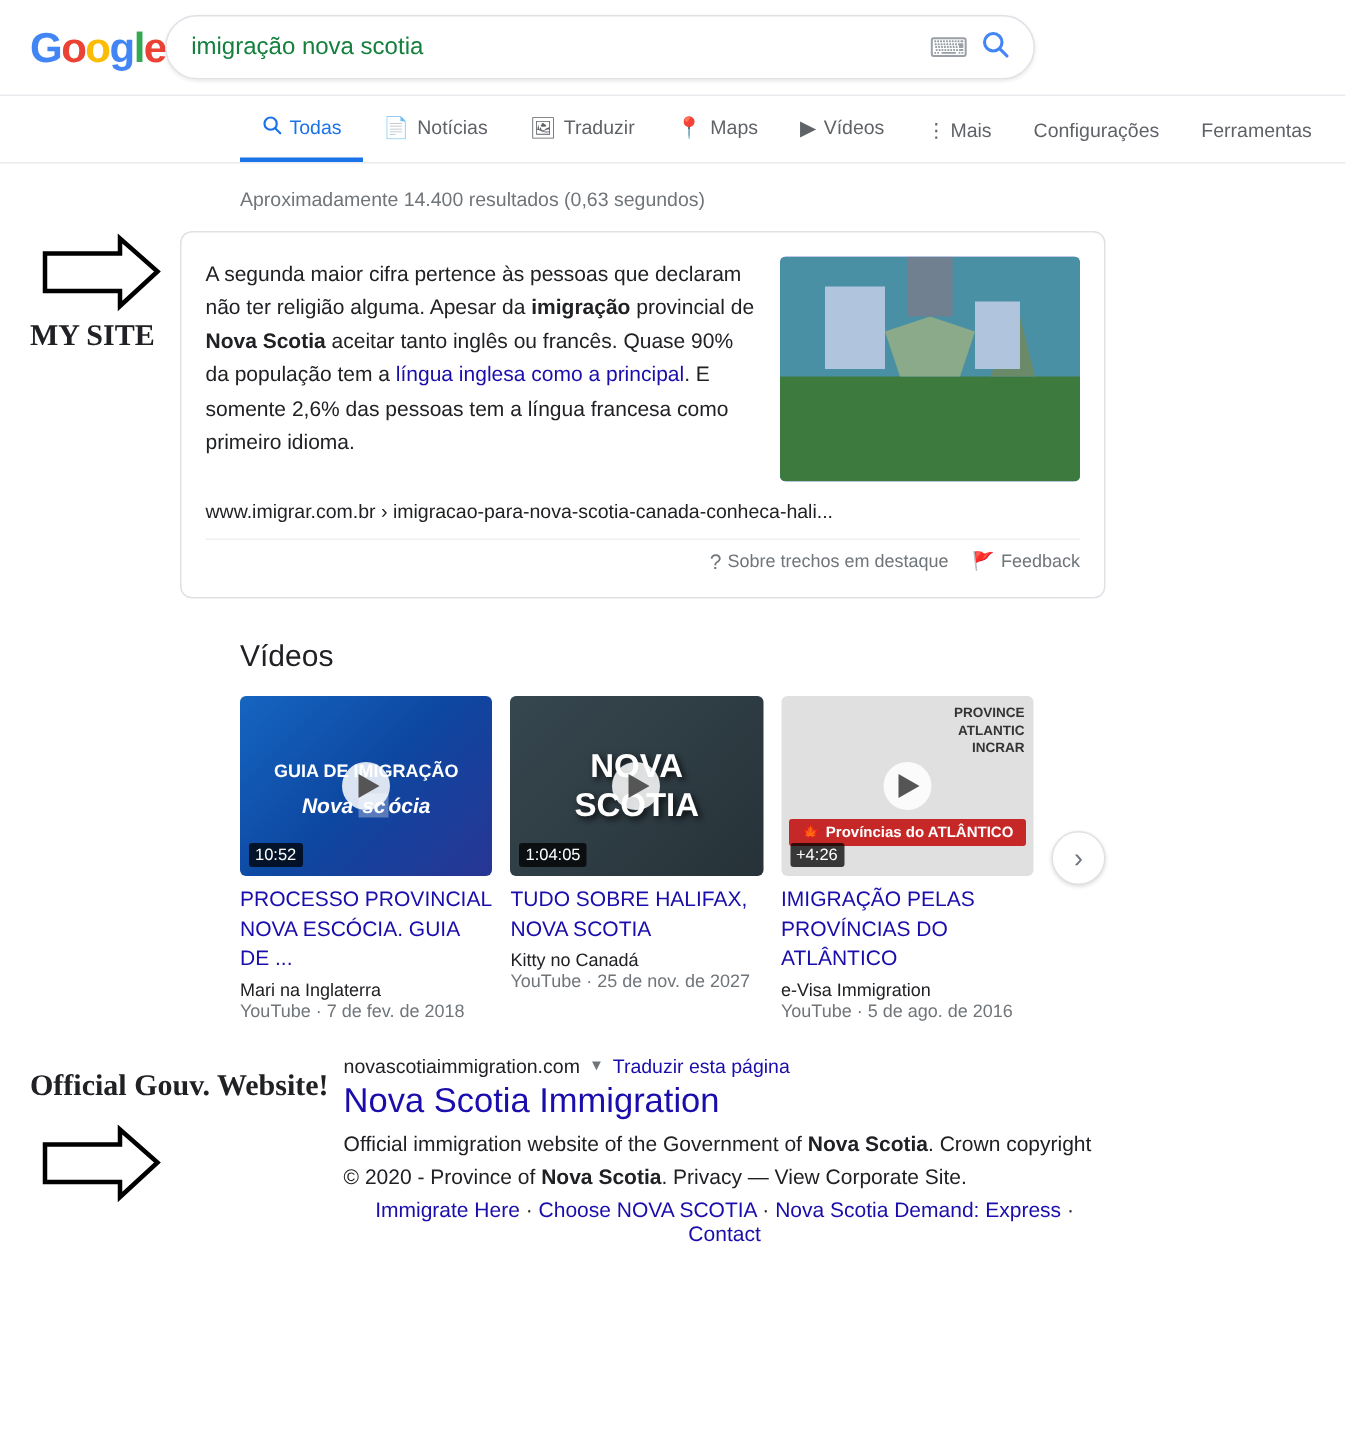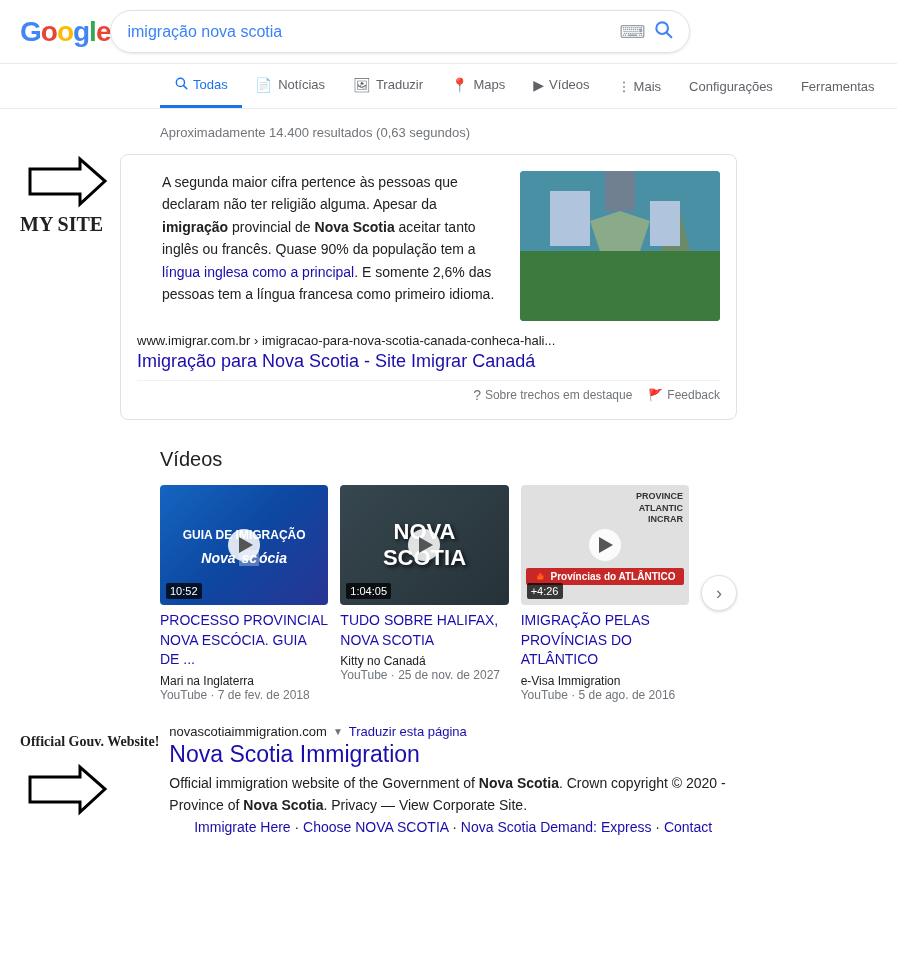--- a/index.html
+++ b/index.html
@@ -7,41 +7,41 @@
 
     
     .header { display: flex; align-items: center; padding: 10px 20px; border-bottom: 1px solid #e8eaed; }
     .google-logo { font-size: 28px; font-weight: bold; letter-spacing: -1px; }
     .google-logo .g-blue { color: #4285f4; }
     .google-logo .g-red { color: #ea4335; }
     .google-logo .g-yellow { color: #fbbc05; }
     .google-logo .g-green { color: #34a853; }
 
     .search-bar { display: flex; align-items: center; border: 1px solid #dfe1e5; border-radius: 24px; padding: 8px 16px; flex: 1; max-width: 580px; gap: 8px; box-shadow: 0 1px 3px rgba(0,0,0,0.1); }
-    .search-input { border: none; outline: none; font-size: 16px; flex: 1; color: #3b82f6; background: transparent; }
+    .search-input { border: none; outline: none; font-size: 16px; flex: 1; color: #15803d; background: transparent; }
     .keyboard-icon { color: #9aa0a6; font-size: 18px; cursor: pointer; }
     .search-icon-btn { color: #4285f4; font-size: 18px; cursor: pointer; }
 
     
     .nav-tabs { display: flex; align-items: center; padding: 0 160px; border-bottom: 1px solid #e8eaed; gap: 0; }
     .nav-tab { display: flex; align-items: center; gap: 5px; padding: 12px 14px; font-size: 13px; color: #5f6368; cursor: pointer; border-bottom: 3px solid transparent; text-decoration: none; white-space: nowrap; }
     .nav-tab.active { color: #1a73e8; border-bottom-color: #1a73e8; }
     .nav-tab-icon { font-size: 14px; }
     .nav-more { color: #5f6368; cursor: pointer; font-size: 13px; padding: 12px 14px; display: flex; align-items: center; gap: 3px; }
     .nav-settings { color: #5f6368; cursor: pointer; font-size: 13px; padding: 12px 14px; }
     .nav-tools { color: #5f6368; cursor: pointer; font-size: 13px; padding: 12px 14px; }
 
     
     .main { padding: 10px 160px 20px 160px; }
 
     .results-count { color: #70757a; font-size: 13px; margin-bottom: 14px; margin-top: 6px; }
 
     
     .featured-box { border: 1px solid #dfe1e5; border-radius: 8px; padding: 16px; margin-bottom: 8px; display: flex; flex-direction: column; position: relative; }
-    .featured-content { display: flex; gap: 16px; margin-left: 25px; }
+    .featured-content { display: flex; gap: 16px; }
     .featured-text { flex: 1; font-size: 14px; line-height: 1.6; color: #202124; }
     .featured-text b { font-weight: bold; }
     .featured-text a { color: #1a0dab; text-decoration: none; }
     .featured-image { width: 200px; height: 150px; background: #c5cae9; border-radius: 4px; overflow: hidden; flex-shrink: 0; display: flex; align-items: center; justify-content: center; }
 
     .featured-url-row { margin-top: 12px; }
     .featured-url { color: #202124; font-size: 13px; margin-bottom: 3px; }
     .featured-link { color: #1a0dab; font-size: 18px; text-decoration: none; }
 
     .featured-footer { display: flex; align-items: center; justify-content: flex-end; gap: 16px; margin-top: 8px; font-size: 12px; color: #70757a; padding-top: 6px; border-top: 1px solid #f0f0f0; }
@@ -64,21 +64,21 @@
     .video-source { color: #202124; }
     .video-platform { color: #70757a; }
 
     .videos-next-btn { width: 36px; height: 36px; border-radius: 50%; border: 1px solid #dfe1e5; background: #fff; display: flex; align-items: center; justify-content: center; cursor: pointer; box-shadow: 0 1px 3px rgba(0,0,0,0.15); align-self: center; flex-shrink: 0; color: #70757a; font-size: 18px; }
 
     
     .v1-bg { background: linear-gradient(135deg, #1565c0 0%, #0d47a1 50%, #283593 100%); }
     .v1-text { color: #fff; font-size: 11px; font-weight: bold; text-align: center; padding: 8px; display: flex; flex-direction: column; align-items: center; justify-content: center; height: 100%; }
 
     
-    .official-annotation { font-size: 14px; font-weight: bold; font-family: serif; margin-top: 16px; margin-bottom: 8px; }
+    .official-annotation { font-size: 20px; font-weight: bold; font-family: serif; margin-top: 16px; margin-bottom: 8px; }
     .result-item { margin-top: 6px; }
     .result-url-row { display: flex; align-items: center; gap: 6px; font-size: 13px; color: #202124; margin-bottom: 2px; }
     .result-url { color: #202124; }
     .translate-link { color: #1a0dab; text-decoration: none; font-size: 13px; }
     .dropdown-arrow { color: #70757a; font-size: 10px; }
     .result-title { font-size: 23px; color: #1a0dab; text-decoration: none; display: block; margin-bottom: 4px; }
     .result-desc { font-size: 14px; color: #202124; line-height: 1.6; }
     .result-desc b { font-weight: bold; }
     .result-links { font-size: 14px; margin-top: 2px; text-align: center; }
     .result-links a { color: #1a0dab; text-decoration: none; }
@@ -179,21 +179,20 @@
                 <polygon points="80,80 120,80 130,50 100,40 70,50" fill="#8aaa8a"></polygon>
                 <rect x="30" y="20" width="40" height="55" fill="#b0c4de"></rect>
                 <rect x="130" y="30" width="30" height="45" fill="#b0c4de"></rect>
                 <rect x="85" y="0" width="30" height="40" fill="#708090"></rect>
               </svg>
             </div>
           </div>
         </div>
         <div class="featured-url-row">
           <div class="featured-url">www.imigrar.com.br › imigracao-para-nova-scotia-canada-conheca-hali...</div>
-          <a href="#" class="featured-link">Imigração para Nova Scotia - Site Imigrar Canadá</a>
         </div>
         <div class="featured-footer">
           <div class="featured-footer-item">
             <span style="font-size: 14px; color: #70757a;">?</span>
             <span>Sobre trechos em destaque</span>
           </div>
           <div class="featured-footer-item">
             <span style="font-size: 12px;">🚩</span>
             <span>Feedback</span>
           </div>

